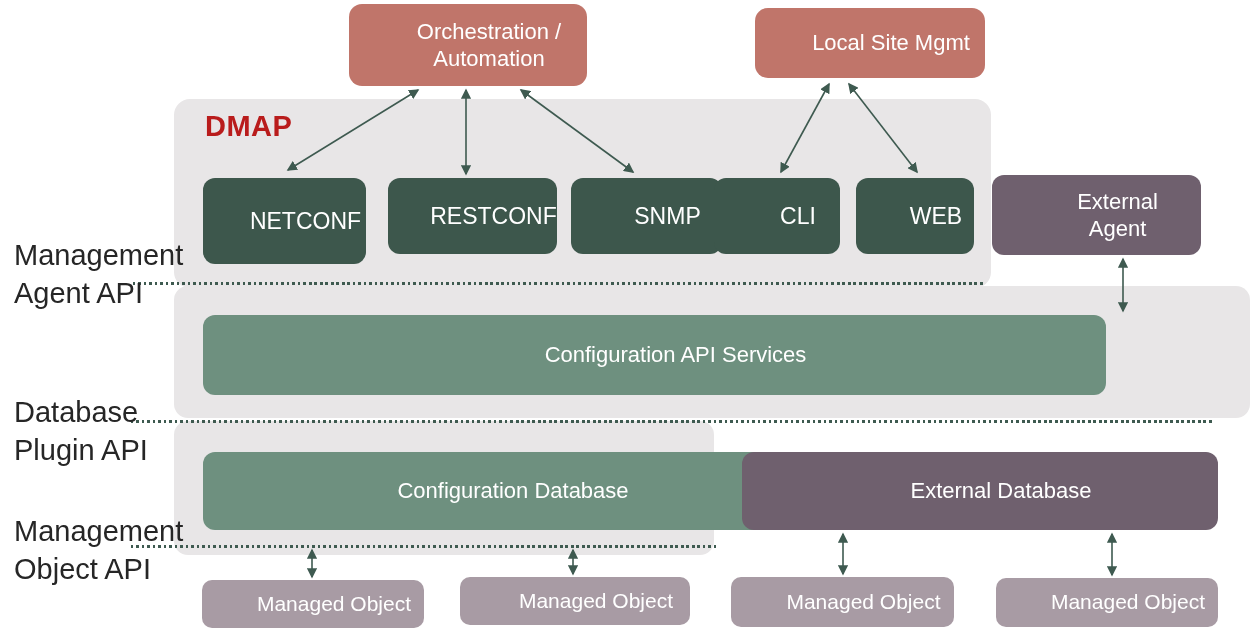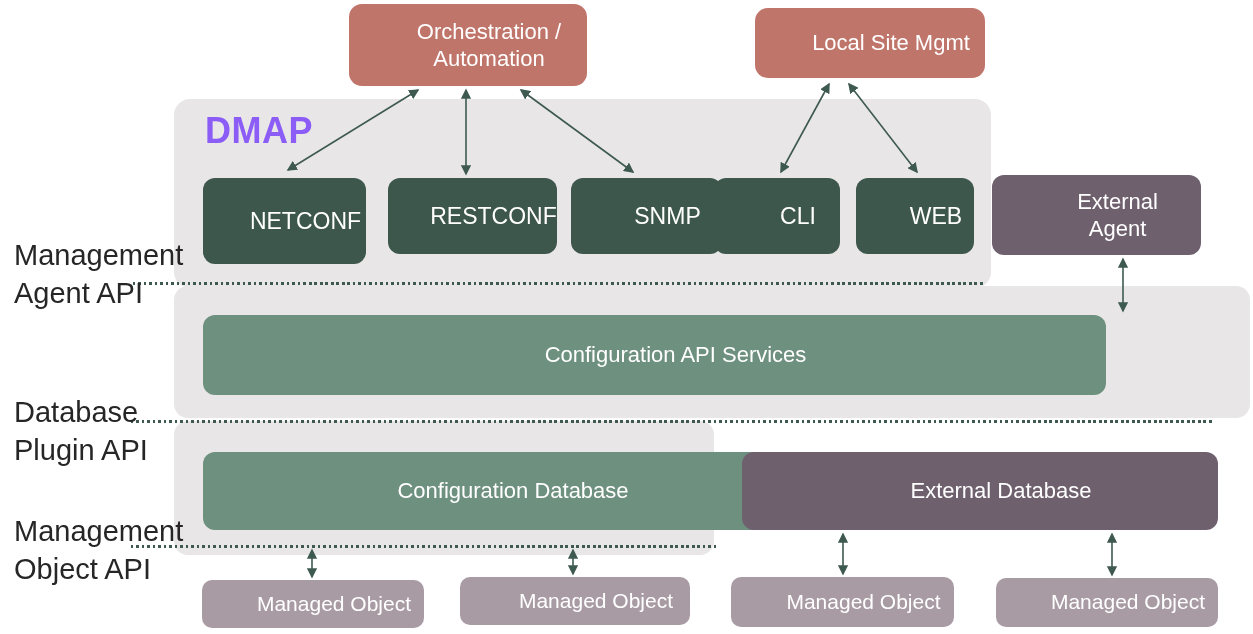--- a/index.html
+++ b/index.html
@@ -35,21 +35,21 @@
     line-height:1.25;
     padding-left:42px;
   }
   .salmon{background:var(--salmon);border-radius:13px;font-size:22px;}
   .dgreen{background:var(--dark-green);border-radius:12px;font-size:23px;}
   .mgreen{background:var(--mid-green);border-radius:12px;font-size:22px;}
   .dmauve{background:var(--dark-mauve);border-radius:12px;font-size:22px;}
   .lmauve{background:var(--light-mauve);border-radius:10px;font-size:21px;}
   .dmap-title{
     position:absolute;left:205px;top:110px;
-    font-size:36px;font-weight:700;color:#8b5cf6;
+    font-size:29px;font-weight:700;color:#b91c1c;
     letter-spacing:0.5px;
   }
   .api-label{
     position:absolute;left:14px;
     font-size:29px;color:var(--label-text);
     line-height:1.32;white-space:pre-line;
   }
   .dotted{
     position:absolute;height:3px;
     background-image:repeating-linear-gradient(90deg,var(--line) 0px,var(--line) 2.5px,transparent 2.5px,transparent 5.5px);

